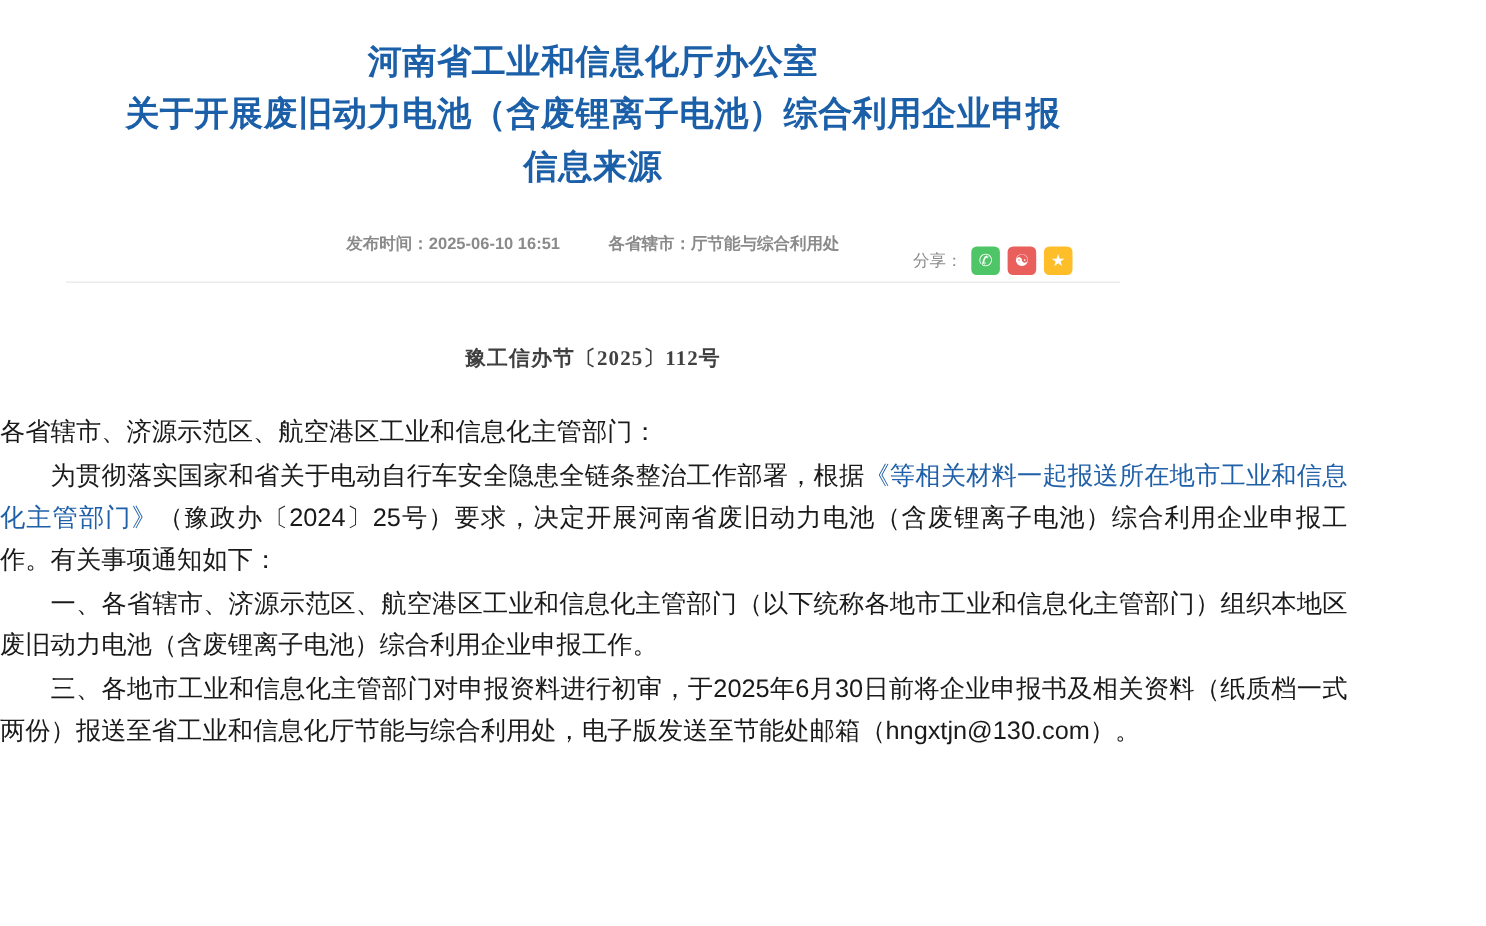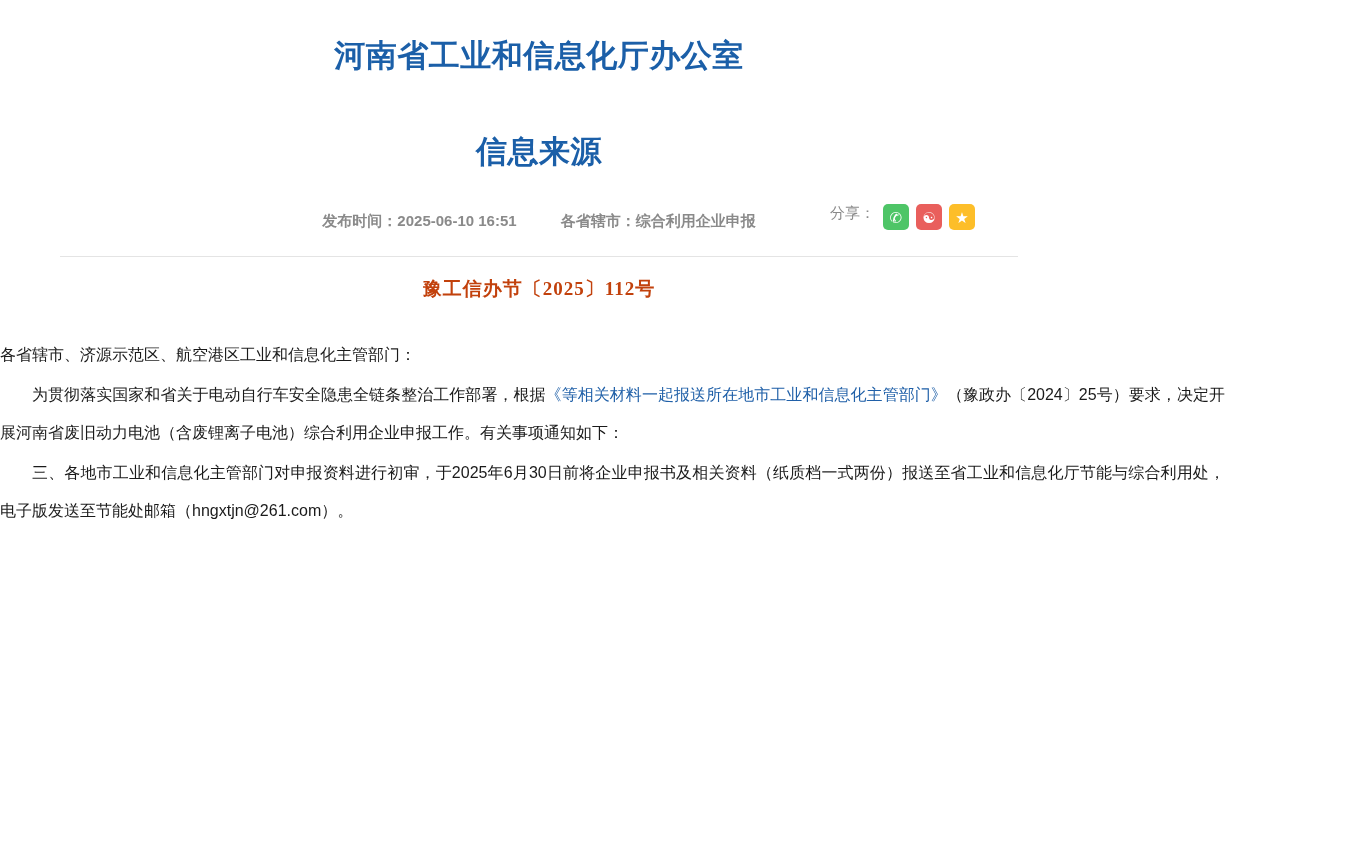--- a/index.html
+++ b/index.html
@@ -46,23 +46,23 @@
     margin: 0 22px;
     white-space: nowrap;
     font-weight: bold;
   }
   .meta-item .meta-value {
     color: #8a8a8a;
   }
   .share-wrap {
     position: absolute;
     right: 96px;
-    top: 0;
+    top: 16px;
     display: flex;
-    align-items: flex-start;
+    align-items: center;
     height: 34px;
   }
   .share-label {
     font-size: 15px;
     color: #8a8a8a;
     margin-right: 8px;
   }
   .share-icon {
     width: 26px;
     height: 26px;
@@ -77,32 +77,32 @@
   }
   .share-wechat { background: #4ec567; }
   .share-weibo  { background: #e95f5c; }
   .share-qzone  { background: #fdbe29; }
   .divider {
     margin: 18px 60px 0 60px;
     border-top: 1px solid #e4e4e4;
   }
   .doc-number {
     text-align: center;
-    margin-top: 19px;
+    margin-top: 56px;
     font-family: "Liberation Serif", "DejaVu Serif", serif;
     font-weight: bold;
     font-size: 19px;
-    color: #c2410c;
+    color: #404040;
     letter-spacing: 1px;
   }
   .body-text {
     margin: 0 auto;
     width: 1225px;
     padding-top: 34px;
-    font-size: 16px;
+    font-size: 23px;
     line-height: 38px;
     color: #1a1a1a;
     text-align: justify;
   }
   .para {
     margin: 0 0 2px 0;
   }
   .para.indent {
     text-indent: 2em;
   }
@@ -112,43 +112,44 @@
   }
 </style>
 </head>
 <body>
 
 <div class="page">
 
   <div class="title-block">
     <h1 class="doc-title">
       <span>河南省工业和信息化厅办公室</span><br>
-      <br>
+      <span>关于开展废旧动力电池（含废锂离子电池）综合利用企业申报</span><br>
       <span>信息来源</span>
     </h1>
   </div>
 
   <div class="meta-row">
     <div class="meta-item">
       <span>发布时间：</span><span class="meta-value">2025-06-10 16:51</span>
     </div>
     <div class="meta-item">
-      <span>各省辖市：</span><span class="meta-value">综合利用企业申报</span>
+      <span>各省辖市：</span><span class="meta-value">厅节能与综合利用处</span>
     </div>
     <div class="share-wrap">
       <span class="share-label">分享：</span>
       <span class="share-icon share-wechat">✆</span>
       <span class="share-icon share-weibo">☯</span>
       <span class="share-icon share-qzone">★</span>
     </div>
   </div>
 
   <div class="divider"></div>
 
   <div class="doc-number">豫工信办节〔2025〕112号</div>
 
   <div class="body-text" id="body-container">
       <div class="para"><span>各省辖市、济源示范区、航空港区工业和信息化主管部门：</span></div>
       <div class="para indent"><span>为贯彻落实国家和省关于电动自行车安全隐患全链条整治工作部署，根据</span><a class="link" href="#">《等相关材料一起报送所在地市工业和信息化主管部门》</a><span>（豫政办〔2024〕25号）要求，决定开展河南省废旧动力电池（含废锂离子电池）综合利用企业申报工作。有关事项通知如下：</span></div>
-      <div class="para indent"><span>三、各地市工业和信息化主管部门对申报资料进行初审，于2025年6月30日前将企业申报书及相关资料（纸质档一式两份）报送至省工业和信息化厅节能与综合利用处，电子版发送至节能处邮箱（hngxtjn@261.com）。</span></div>
+      <div class="para indent"><span>一、各省辖市、济源示范区、航空港区工业和信息化主管部门（以下统称各地市工业和信息化主管部门）组织本地区废旧动力电池（含废锂离子电池）综合利用企业申报工作。</span></div>
+      <div class="para indent"><span>三、各地市工业和信息化主管部门对申报资料进行初审，于2025年6月30日前将企业申报书及相关资料（纸质档一式两份）报送至省工业和信息化厅节能与综合利用处，电子版发送至节能处邮箱（hngxtjn@130.com）。</span></div>
     </div>
 
 </div>
 
 </body></html>

